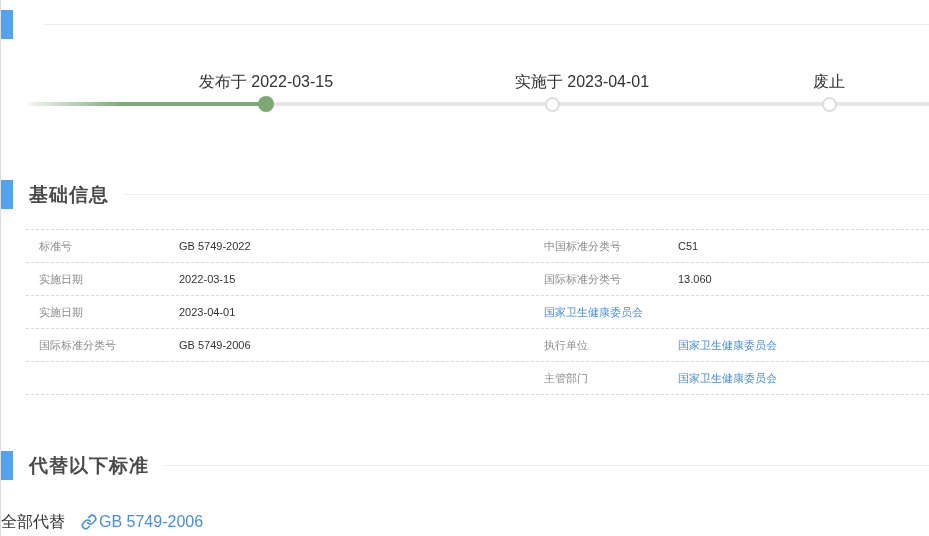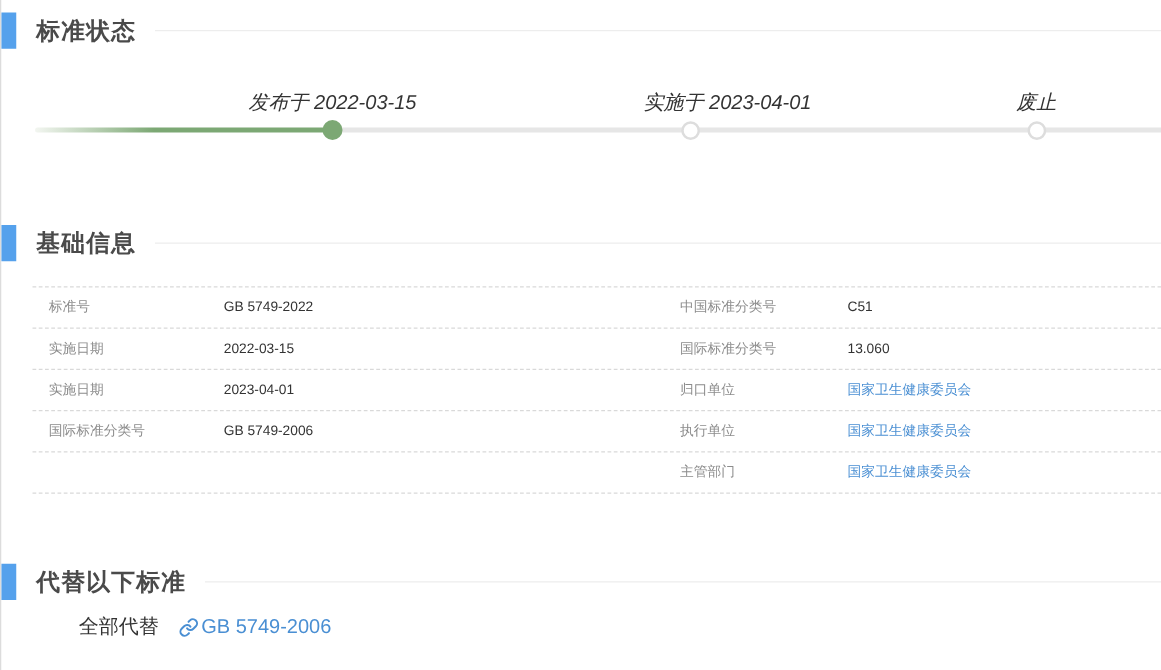--- a/index.html
+++ b/index.html
@@ -11,21 +11,21 @@
   }
   
   .sec-header{display:flex;align-items:center;height:29px;}
   .sec-marker{width:12px;height:29px;background:#55a1ec;margin-right:16px;flex:0 0 12px;}
   .sec-title{font-size:19px;font-weight:bold;color:#4a4a4a;letter-spacing:1px;white-space:nowrap;}
   .sec-line{flex:1;height:1px;background:#ededed;margin-left:15px;}
   .sec1{margin-top:10px;}
   .sec2{margin-top:21px;}
   .sec3{margin-top:56px;}
   
-  .timeline{position:relative;height:120px;font-style:italic;}
+  .timeline{position:relative;height:120px;}
   .track-green{position:absolute;top:63px;left:27px;width:238px;height:4px;border-radius:2px;
     background:linear-gradient(90deg,#f3f6f1,#7ca874 40%);}
   .track-gray{position:absolute;top:63px;left:265px;right:0;height:4px;background:#e6e6e6;}
   .tl-label{position:absolute;top:33px;transform:translateX(-50%);font-size:16px;color:#333;white-space:nowrap;}
   .tl-label.n1{left:265px;}
   .tl-label.n2{left:581px;}
   .tl-label.n3{left:828px;}
   .tl-dot{position:absolute;top:57px;width:16px;height:16px;border-radius:50%;background:#7ca874;}
   .tl-dot.n1{left:257px;}
   .tl-circle{position:absolute;top:58px;width:15px;height:15px;border-radius:50%;
@@ -35,30 +35,29 @@
   
   .info-table{margin:20px 0 0 25px;border-top:1px dashed #d9d9d9;}
   .info-row{display:flex;height:32px;line-height:32px;border-bottom:1px dashed #d9d9d9;padding-left:13px;font-size:11px;}
   .cell-left{flex:0 0 505px;display:flex;}
   .cell-right{flex:1;display:flex;}
   .cell-label{color:#8c8c8c;flex:0 0 140px;white-space:nowrap;}
   .cell-right .cell-label{flex:0 0 134px;}
   .cell-value{color:#333;white-space:nowrap;}
   a.cell-value,.link-blue{color:#4a8fd3;text-decoration:none;cursor:pointer;}
   
-  .replace-row{margin-top:12px;padding-left:62px;font-size:16px;color:#333;height:20px;line-height:20px;display:flex;align-items:center;}
+  .replace-row{margin-top:32px;font-size:16px;color:#333;height:20px;line-height:20px;display:flex;align-items:center;}
   .replace-link{display:inline-flex;align-items:center;margin-left:16px;color:#4a8fd3;text-decoration:none;cursor:pointer;font-size:16px;}
   .replace-link svg{margin-right:2px;display:block;}
 </style>
 </head>
 <body>
 
 <div class="sec-header sec1">
   <div class="sec-marker"></div>
-  <div class="sec-title">标准状态</div>
   <div class="sec-line"></div>
 </div>
 
 <div class="timeline">
   <div class="track-green"></div>
   <div class="track-gray"></div>
   <div class="tl-label n1">发布于 2022-03-15</div>
   <div class="tl-label n2">实施于 2023-04-01</div>
   <div class="tl-label n3">废止</div>
   <div class="tl-dot n1"></div>
@@ -95,21 +94,20 @@
       <span class="cell-value">13.060</span>
     </div>
   </div>
 
   <div class="info-row">
     <div class="cell-left">
       <span class="cell-label">实施日期</span>
       <span class="cell-value">2023-04-01</span>
     </div>
     <div class="cell-right">
-      <span class="cell-label">归口单位</span>
       <a class="cell-value">国家卫生健康委员会</a>
     </div>
   </div>
 
   <div class="info-row">
     <div class="cell-left">
       <span class="cell-label">国际标准分类号</span>
       <span class="cell-value">GB 5749-2006</span>
     </div>
     <div class="cell-right">

